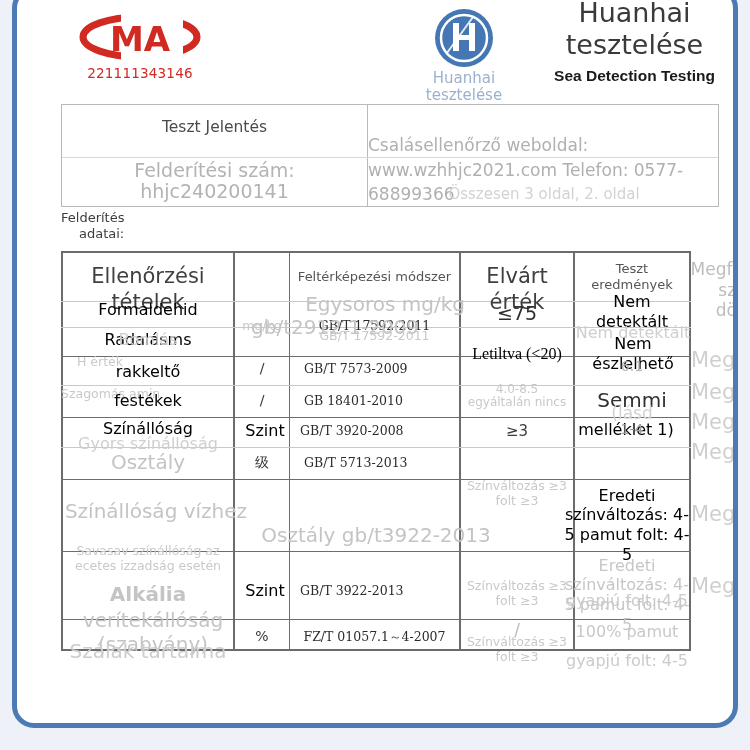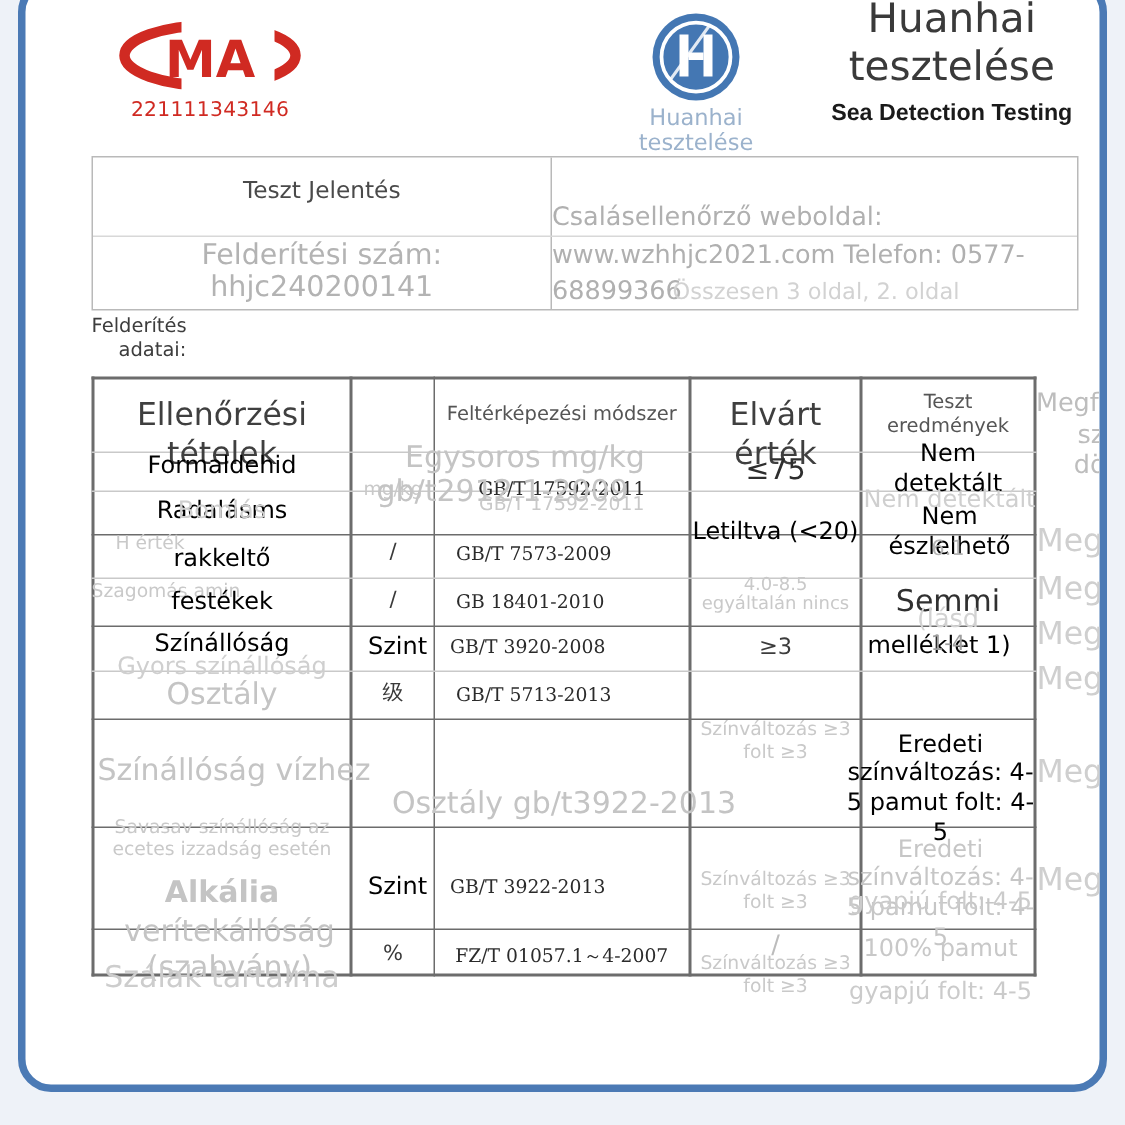--- a/index.html
+++ b/index.html
@@ -161,21 +161,21 @@
     <div class="cell hd-small overflowable" style="left:630px;top:2px;width:112px;height:74px;color:#bdbdbd;font-size:17px;white-space:normal;">
       <span>Megfelelőség szerint döntött</span>
     </div>
 
     <div class="cell faint-md" style="left:2px;top:44px;width:170px;height:30px;">
       <span>Formaldehid</span>
     </div>
     <div class="cell faint-sm" style="left:174px;top:64px;width:54px;height:22px;">
       <span>mg/kg</span>
     </div>
-    <div class="cell faint-lg overflowable" style="left:174px;top:38px;width:230px;height:30px;justify-content:center;">
+    <div class="cell faint-lg overflowable" style="left:174px;top:38px;width:230px;height:30px;justify-content:flex-end;">
       <span>Egysoros mg/kg</span>
     </div>
     <div class="cell serif-sm" style="left:229px;top:64px;width:169px;height:22px;">
       <span>GB/T 17592-2011</span>
     </div>
     <div class="cell faint-lg overflowable" style="left:190px;top:62px;width:230px;height:28px;justify-content:flex-start;">
       <span>gb/t2912.1-2009</span>
     </div>
     <div class="cell dark-md" style="left:400px;top:50px;width:112px;height:26px;">
       <span>≤75</span>
@@ -186,21 +186,21 @@
 
     <div class="cell faint-md overflowable" style="left:2px;top:74px;width:170px;height:30px;">
       <span>Radalásms</span>
     </div>
     <div class="cell faint-md" style="left:2px;top:74px;width:170px;height:30px;color:#cfcfcf;">
       <span>Bomlás</span>
     </div>
     <div class="cell faint-sm" style="left:229px;top:74px;width:169px;height:22px;">
       <span>GB/T 17592-2011</span>
     </div>
-    <div class="cell faint-md" style="left:400px;top:74px;width:112px;height:58px;flex-direction:column;">
+    <div class="cell faint-md" style="left:400px;top:74px;width:112px;height:58px;flex-direction:column;font-family:Liberation Serif, serif;">
       <span>Letiltva (&lt;20)</span>
     </div>
     <div class="cell faint-md" style="left:514px;top:74px;width:116px;height:58px;flex-direction:column;">
       <span>Nem észlelhető</span>
     </div>
     <div class="cell faint-md overflowable" style="left:514px;top:70px;width:116px;height:24px;color:#cfcfcf;">
       <span>Nem detektált</span>
     </div>
     <div class="cell overflowable" style="left:630px;top:96px;width:112px;height:28px;font-size:21px;color:#cfcfcf;justify-content:flex-start;">
       <span>Megfelel</span>
@@ -274,21 +274,21 @@
     <div class="cell" style="left:514px;top:166px;width:114px;height:26px;font-size:14px;color:#9e9e9e;">
       <span>1-4</span>
     </div>
     <div class="cell overflowable" style="left:630px;top:188px;width:112px;height:28px;font-size:21px;color:#cfcfcf;justify-content:flex-start;">
       <span>Megfelel</span>
     </div>
 
     <div class="cell faint-lg" style="left:2px;top:196px;width:170px;height:30px;">
       <span>Osztály</span>
     </div>
-    <div class="cell faint-lg" style="left:2px;top:210px;width:186px;height:64px;flex-direction:column;justify-content:flex-end;">
+    <div class="cell faint-lg" style="left:2px;top:228px;width:186px;height:64px;flex-direction:column;">
       <span>Színállóság vízhez</span>
     </div>
     <div class="cell dark-sm" style="left:174px;top:200px;width:54px;height:24px;">
       <span>级</span>
     </div>
     <div class="cell serif-sm" style="left:229px;top:200px;width:169px;height:24px;justify-content:flex-start;padding-left:14px;">
       <span>GB/T 5713-2013</span>
     </div>
     <div class="cell faint-sm" style="left:400px;top:222px;width:112px;height:40px;flex-direction:column;">
       <span>Színváltozás ≥3 folt ≥3</span>

